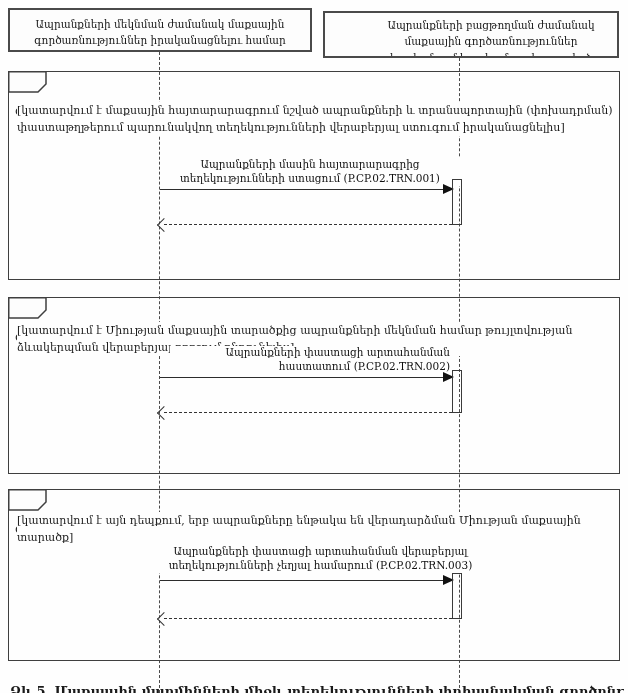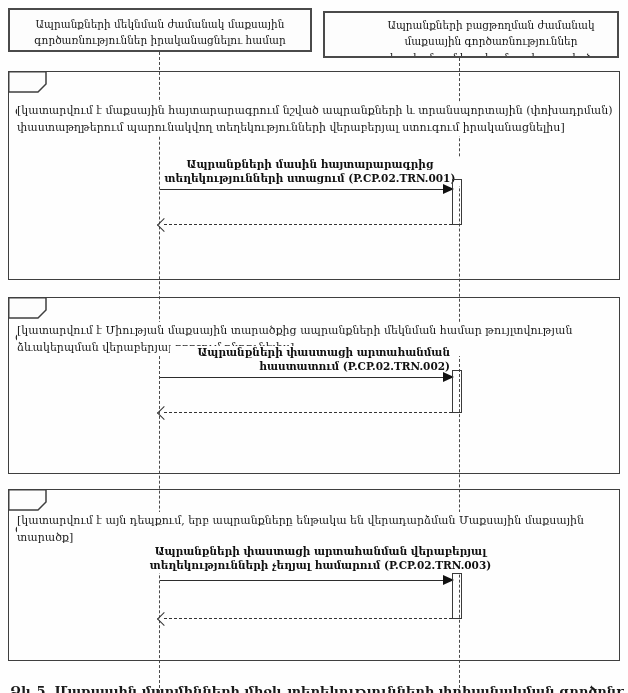--- a/index.html
+++ b/index.html
@@ -28,21 +28,21 @@
   .opt-tab{position:absolute;left:-1px;top:-1px;width:40px;height:22px;}
   .opt-label{position:absolute;left:6px;top:1px;font-family:"DejaVu Sans",sans-serif;
              font-size:12.5px;color:#222;margin-top:30px;}
   .guard{position:absolute;left:8px;width:596px;font-size:11px;line-height:1.55;
          background:#fefefe;color:#1b1b1b;}
   .frag-1 .guard{top:30px;}
   .frag-2 .guard{top:24px;}
   .frag-3 .guard{top:22px;}
 
   
-  .msg-label{position:absolute;text-align:center;font-weight:bold;font-size:10.5px;
+  .msg-label{position:absolute;text-align:center;font-weight:normal;font-size:10.5px;
              line-height:1.32;background:#fefefe;color:#101010;}
   .m1-label{left:160px;top:158px;width:300px;}
   .m2-label{left:170px;top:346px;width:280px;text-align:right;}
   .m3-label{left:148px;top:545px;width:345px;}
 
   .msg-line{position:absolute;height:0;border-top:1.5px solid #2c2c2c;}
   .m1-line{left:160px;top:189px;width:285px;}
   .m2-line{left:160px;top:377px;width:285px;}
   .m3-line{left:160px;top:580px;width:285px;}
 
@@ -98,21 +98,21 @@
     </svg>
     <span class="opt-label">opt</span>
     <div class="guard">[կատարվում է Միության մաքսային տարածքից ապրանքների մեկնման համար թույլտվության ձևակերպման վերաբերյալ որոշում ընդունելիս]</div>
   </div>
 
   <div class="fragment frag-3">
     <svg class="opt-tab" viewBox="0 0 40 22">
       <path d="M0.75 0.75 H38 V13 L30 21 H0.75 Z" fill="#fdfdfd" stroke="#3f3f3f" stroke-width="1.5"></path>
     </svg>
     <span class="opt-label">opt</span>
-    <div class="guard">[կատարվում է այն դեպքում, երբ ապրանքները ենթակա են վերադարձման Մաքսային մաքսային տարածք]</div>
+    <div class="guard">[կատարվում է այն դեպքում, երբ ապրանքները ենթակա են վերադարձման Միության մաքսային տարածք]</div>
   </div>
 
   <div class="msg-label m1-label">Ապրանքների մասին հայտարարագրից տեղեկությունների ստացում (P.CP.02.TRN.001)</div>
   <div class="msg-line m1-line"></div>
   <div class="arrow-filled m1-head"></div>
   <div class="activation act-1"></div>
   <div class="return-line r1-line"></div>
   <div class="arrow-open r1-head"></div>
 
   <div class="msg-label m2-label">Ապրանքների փաստացի արտահանման հաստատում (P.CP.02.TRN.002)</div>

